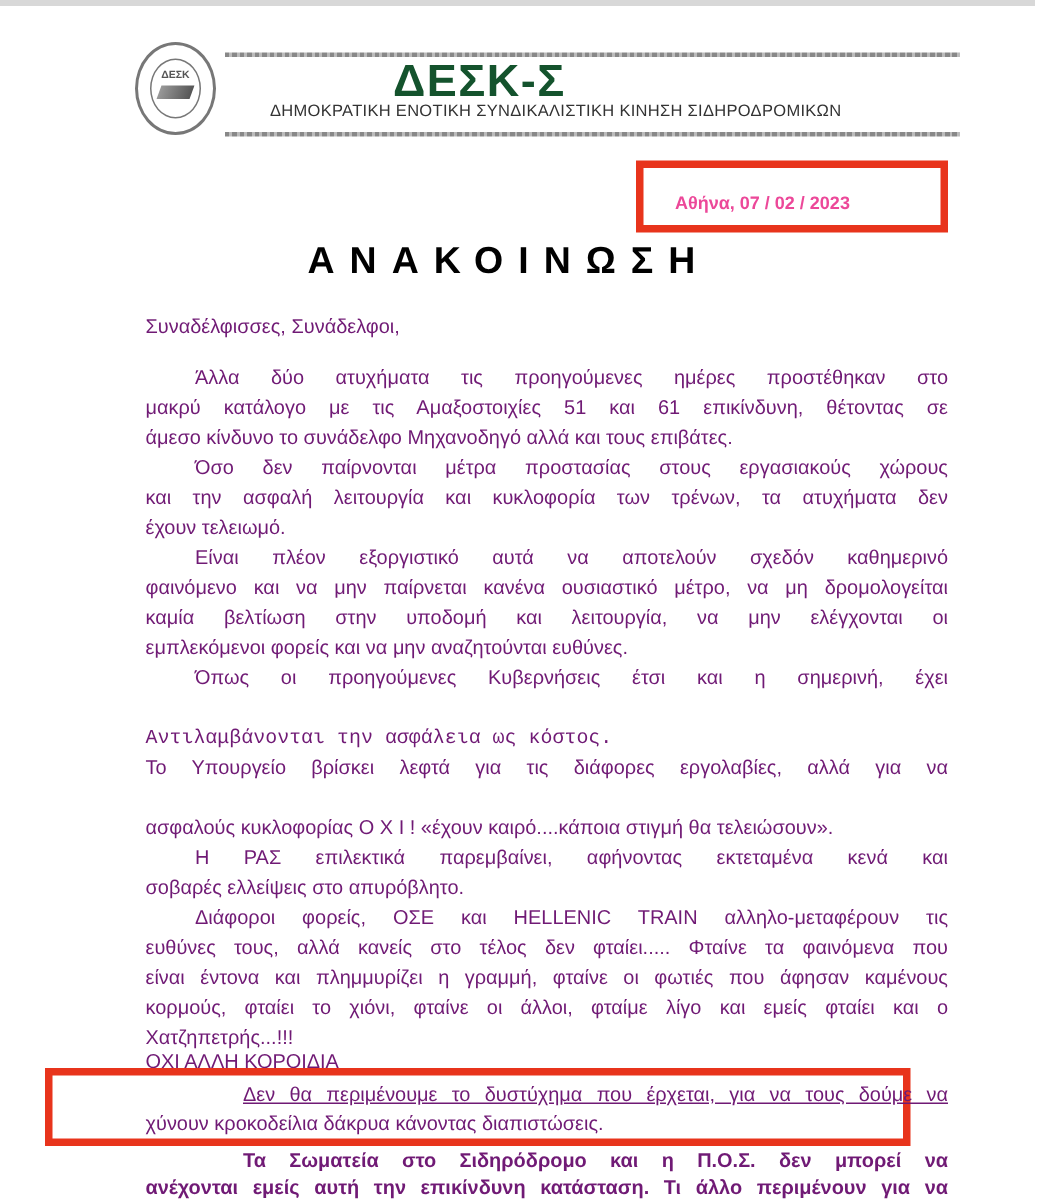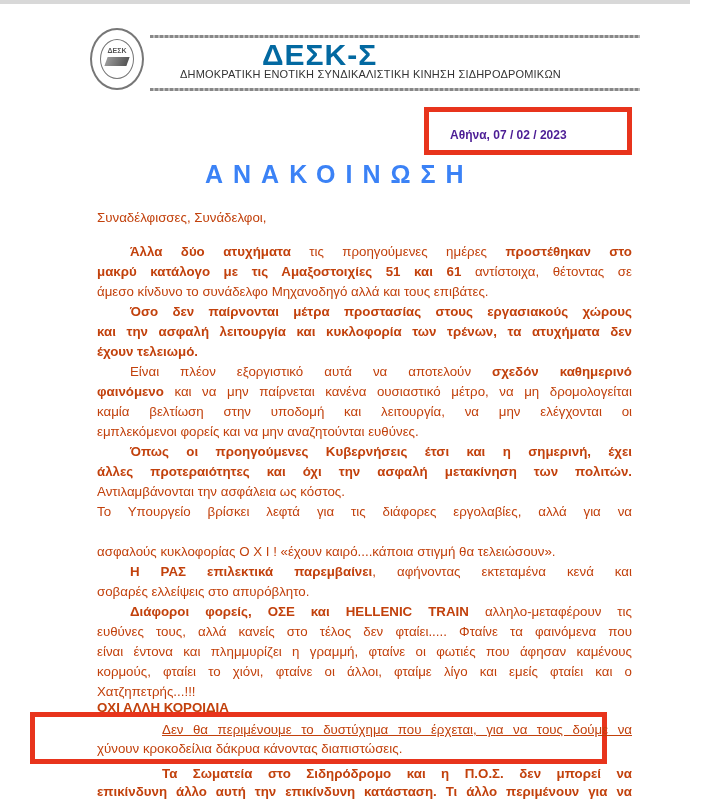--- a/index.html
+++ b/index.html
@@ -8,33 +8,33 @@
   .page { position:absolute; left:0; top:0; width:703px; height:800px; }
 
   
   .logo { position:absolute; left:90px; top:28px; width:54px; height:62px; border:2px solid #777; border-radius:50%; box-sizing:border-box; }
   .logo-inner { position:absolute; left:8px; top:9px; width:34px; height:40px; border:1.5px solid #777; border-radius:50%; box-sizing:border-box; }
   .logo-text { position:absolute; left:0; right:0; top:7px; text-align:center; font-size:7px; font-weight:bold; color:#555; font-family:"Liberation Sans", sans-serif; }
   .logo-train { position:absolute; left:5px; top:17px; width:22px; height:9px; background:linear-gradient(90deg,#999,#555); transform:skewX(-20deg); }
   .rule { position:absolute; height:3px; background:repeating-linear-gradient(90deg,#888 0 3px,#bbb 3px 5px); }
   .rule-top { left:150px; top:35px; width:490px; }
   .rule-bottom { left:150px; top:88px; width:490px; }
-  .org-name { position:absolute; left:262px; top:38px; font-size:30px; font-weight:bold; letter-spacing:1px; color:#0369a1; }
+  .org-name { position:absolute; left:262px; top:38px; font-size:30px; font-weight:bold; letter-spacing:1px; color:#14532d; }
   .org-sub { position:absolute; left:180px; top:68px; font-size:11px; font-weight:normal; color:#333; letter-spacing:0.2px; }
 
   
   .highlight { position:absolute; border:5px solid #e8341c; box-sizing:border-box; }
   .date-box { left:424px; top:107px; width:208px; height:48px; }
-  .date-text { position:absolute; left:450px; top:128px; font-size:12px; font-weight:bold; color:#4c1d95; }
+  .date-text { position:absolute; left:450px; top:128px; font-size:12px; font-weight:bold; color:#ec4899; }
 
-  .title { position:absolute; left:205px; top:160px; font-size:25px; font-weight:bold; letter-spacing:10px; color:#3b82f6; }
-  .line { position:absolute; left:97px; width:535px; font-size:13.3px; white-space:nowrap; color:#c2410c; text-align:justify; text-align-last:justify; }
+  .title { position:absolute; left:205px; top:160px; font-size:25px; font-weight:bold; letter-spacing:10px; color:#000000; }
+  .line { position:absolute; left:97px; width:535px; font-size:13.3px; white-space:nowrap; color:#701a75; text-align:justify; text-align-last:justify; }
   .line.nojust { text-align-last:left; }
   .indent { padding-left:33px; box-sizing:border-box; }
-  b { font-weight:bold;margin-top:12px; }
+  b { font-weight:normal;margin-top:12px; }
 
   .box-bottom { left:30px; top:712px; width:577px; height:52px; }
 </style>
 </head>
 <body>
 
 <div class="page">
   <div class="top-strip"></div>
 
   <div class="logo">
@@ -49,48 +49,47 @@
   <div class="rule rule-bottom"></div>
 
   <div class="highlight date-box"></div>
   <div class="date-text">Αθήνα,  07 / 02 / 2023</div>
 
   <div class="title">ΑΝΑΚΟΙΝΩΣΗ</div>
 
   <div class="line nojust" style="top:210px;">Συναδέλφισσες, Συνάδελφοι,</div>
 
   <div class="line indent" style="top:244px;"><b>Άλλα δύο ατυχήματα</b><span> τις προηγούμενες ημέρες </span><b>προστέθηκαν στο</b></div>
-  <div class="line" style="top:264px;"><b>μακρύ κατάλογο με τις Αμαξοστοιχίες 51 και 61</b><span> αντίστοιχα, θέτοντας σε</span></div>
+  <div class="line" style="top:264px;"><b>μακρύ κατάλογο με τις Αμαξοστοιχίες 51 και 61</b><span> επικίνδυνη, θέτοντας σε</span></div>
   <div class="line indent" style="top:304px;"><b>Όσο δεν παίρνονται μέτρα προστασίας στους εργασιακούς χώρους</b></div>
 
   <div class="line nojust" style="top:284px;"><span>άμεσο κίνδυνο το συνάδελφο Μηχανοδηγό αλλά και τους επιβάτες.</span></div>
   <div class="line" style="top:324px;"><b>και την ασφαλή λειτουργία και κυκλοφορία των τρένων, τα ατυχήματα δεν</b></div>
   <div class="line nojust" style="top:344px;"><b>έχουν τελειωμό.</b></div>
 
   <div class="line" style="top:384px;"><b>φαινόμενο</b><span> και να μην παίρνεται κανένα ουσιαστικό μέτρο, να μη δρομολογείται</span></div>
   <div class="line indent" style="top:364px;"><span>Είναι πλέον εξοργιστικό αυτά να αποτελούν </span><b>σχεδόν καθημερινό</b></div>
   <div class="line" style="top:404px;"><span>καμία βελτίωση στην υποδομή και λειτουργία, να μην ελέγχονται οι</span></div>
   <div class="line nojust" style="top:424px;"><span>εμπλεκόμενοι φορείς και να μην αναζητούνται ευθύνες.</span></div>
 
   <div class="line indent" style="top:444px;"><b>Όπως οι προηγούμενες Κυβερνήσεις έτσι και η σημερινή, έχει</b></div>
-  <div class="line" style="top:464px;"><b>άλλες προτεραιότητες και όχι την ασφαλή μετακίνηση των πολιτών.</b></div>
-  <div class="line nojust" style="top:484px;"><span>Αντιλαμβάνονται την ασφάλεια ως κόστος.</span></div>
+  <div class="line nojust" style="top:484px;font-family:Liberation Mono, monospace;"><span>Αντιλαμβάνονται την ασφάλεια ως κόστος.</span></div>
 
   <div class="line" style="top:504px;"><span>Το Υπουργείο βρίσκει λεφτά για τις διάφορες εργολαβίες, αλλά για να</span></div>
   <div class="line nojust" style="top:544px;"><span>ασφαλούς κυκλοφορίας  Ο Χ Ι !  «έχουν καιρό....κάποια στιγμή θα τελειώσουν».</span></div>
 
   <div class="line indent" style="top:564px;"><b>Η ΡΑΣ επιλεκτικά παρεμβαίνει</b><span>, αφήνοντας εκτεταμένα κενά και</span></div>
   <div class="line nojust" style="top:584px;"><span>σοβαρές ελλείψεις στο απυρόβλητο.</span></div>
 
   <div class="line indent" style="top:604px;"><b>Διάφοροι φορείς, ΟΣΕ και HELLENIC TRAIN</b><span> αλληλο-μεταφέρουν τις</span></div>
   <div class="line" style="top:624px;"><span>ευθύνες τους, αλλά κανείς στο τέλος δεν φταίει..... Φταίνε τα φαινόμενα που</span></div>
   <div class="line" style="top:644px;"><span>είναι έντονα και πλημμυρίζει η γραμμή, φταίνε οι φωτιές που άφησαν καμένους</span></div>
   <div class="line" style="top:664px;"><span>κορμούς, φταίει το χιόνι, φταίνε οι άλλοι, φταίμε λίγο και εμείς φταίει και ο</span></div>
   <div class="line nojust" style="top:684px;"><span>Χατζηπετρής...!!!</span></div>
   <div class="line nojust" style="top:700px;"><b>ΟΧΙ ΑΛΛΗ ΚΟΡΟΙΔΙΑ</b></div>
 
   <div class="highlight box-bottom"></div>
   <div class="line indent" style="top:722px; padding-left:65px;text-decoration:underline;"><span>Δεν θα περιμένουμε το δυστύχημα που έρχεται, για να τους δούμε να</span></div>
   <div class="line nojust" style="top:741px;"><span>χύνουν κροκοδείλια δάκρυα κάνοντας διαπιστώσεις.</span></div>
 
   <div class="line indent" style="top:766px; padding-left:65px; font-weight:bold;"><span>Τα Σωματεία στο Σιδηρόδρομο και η Π.Ο.Σ. δεν μπορεί να</span></div>
-  <div class="line" style="top:784px; font-weight:bold;"><span>επικίνδυνη άλλο αυτή την επικίνδυνη κατάσταση. Τι άλλο περιμένουν για να</span></div>
+  <div class="line" style="top:784px; font-weight:bold;"><span>ανέχονται εμείς αυτή την επικίνδυνη κατάσταση. Τι άλλο περιμένουν για να</span></div>
 </div>
 
 </body></html>

